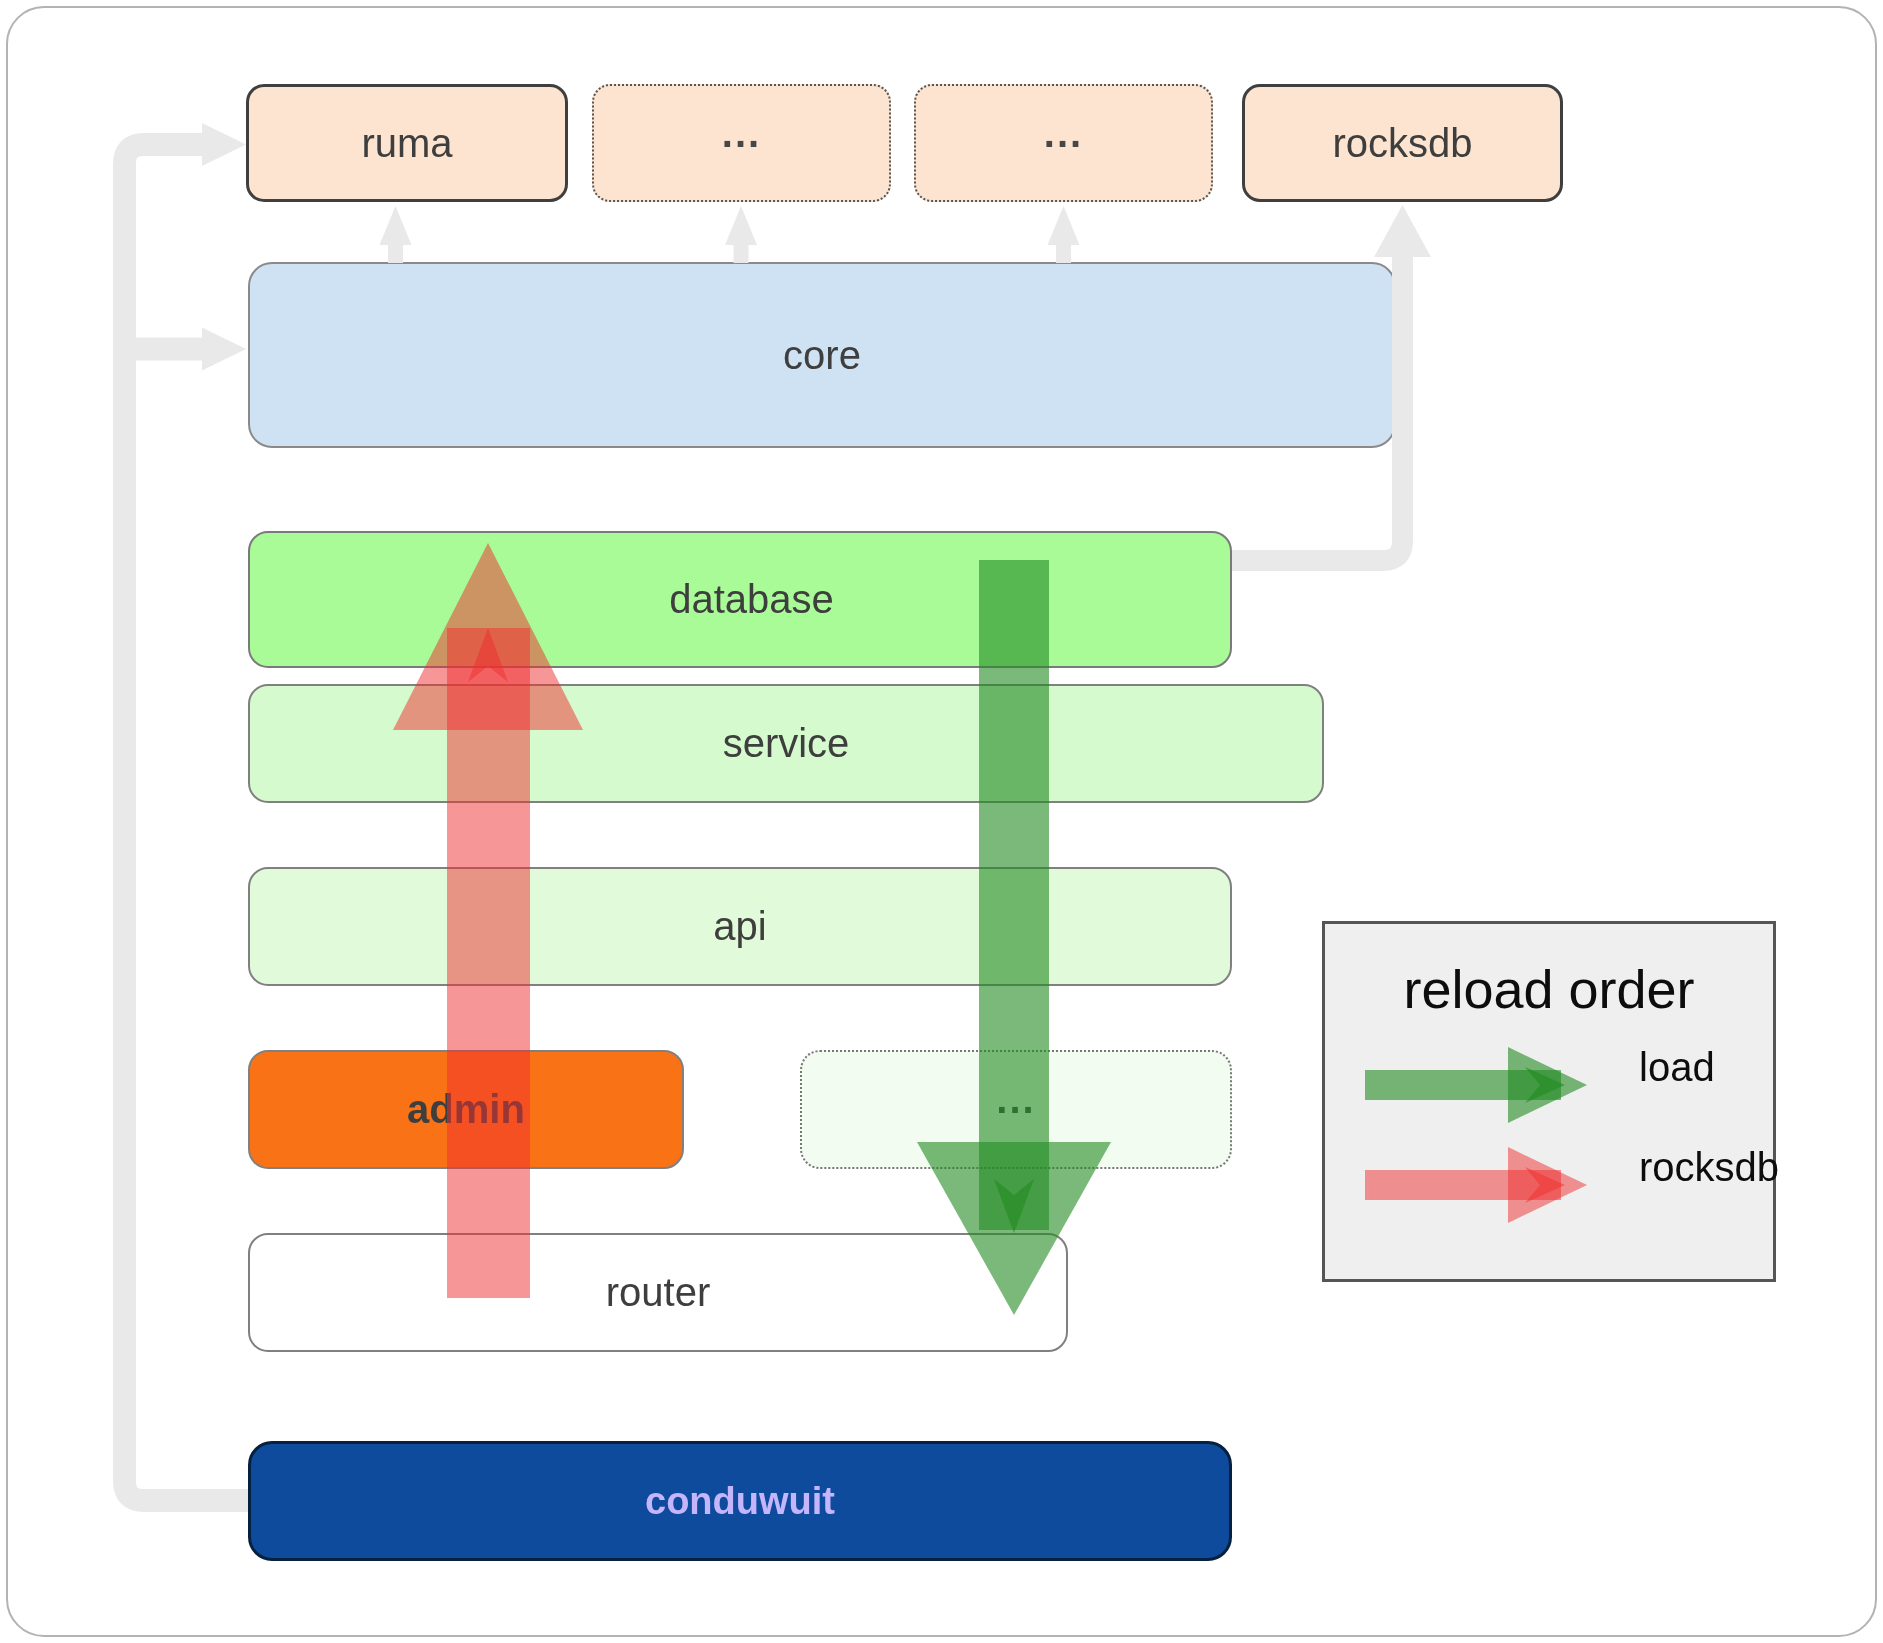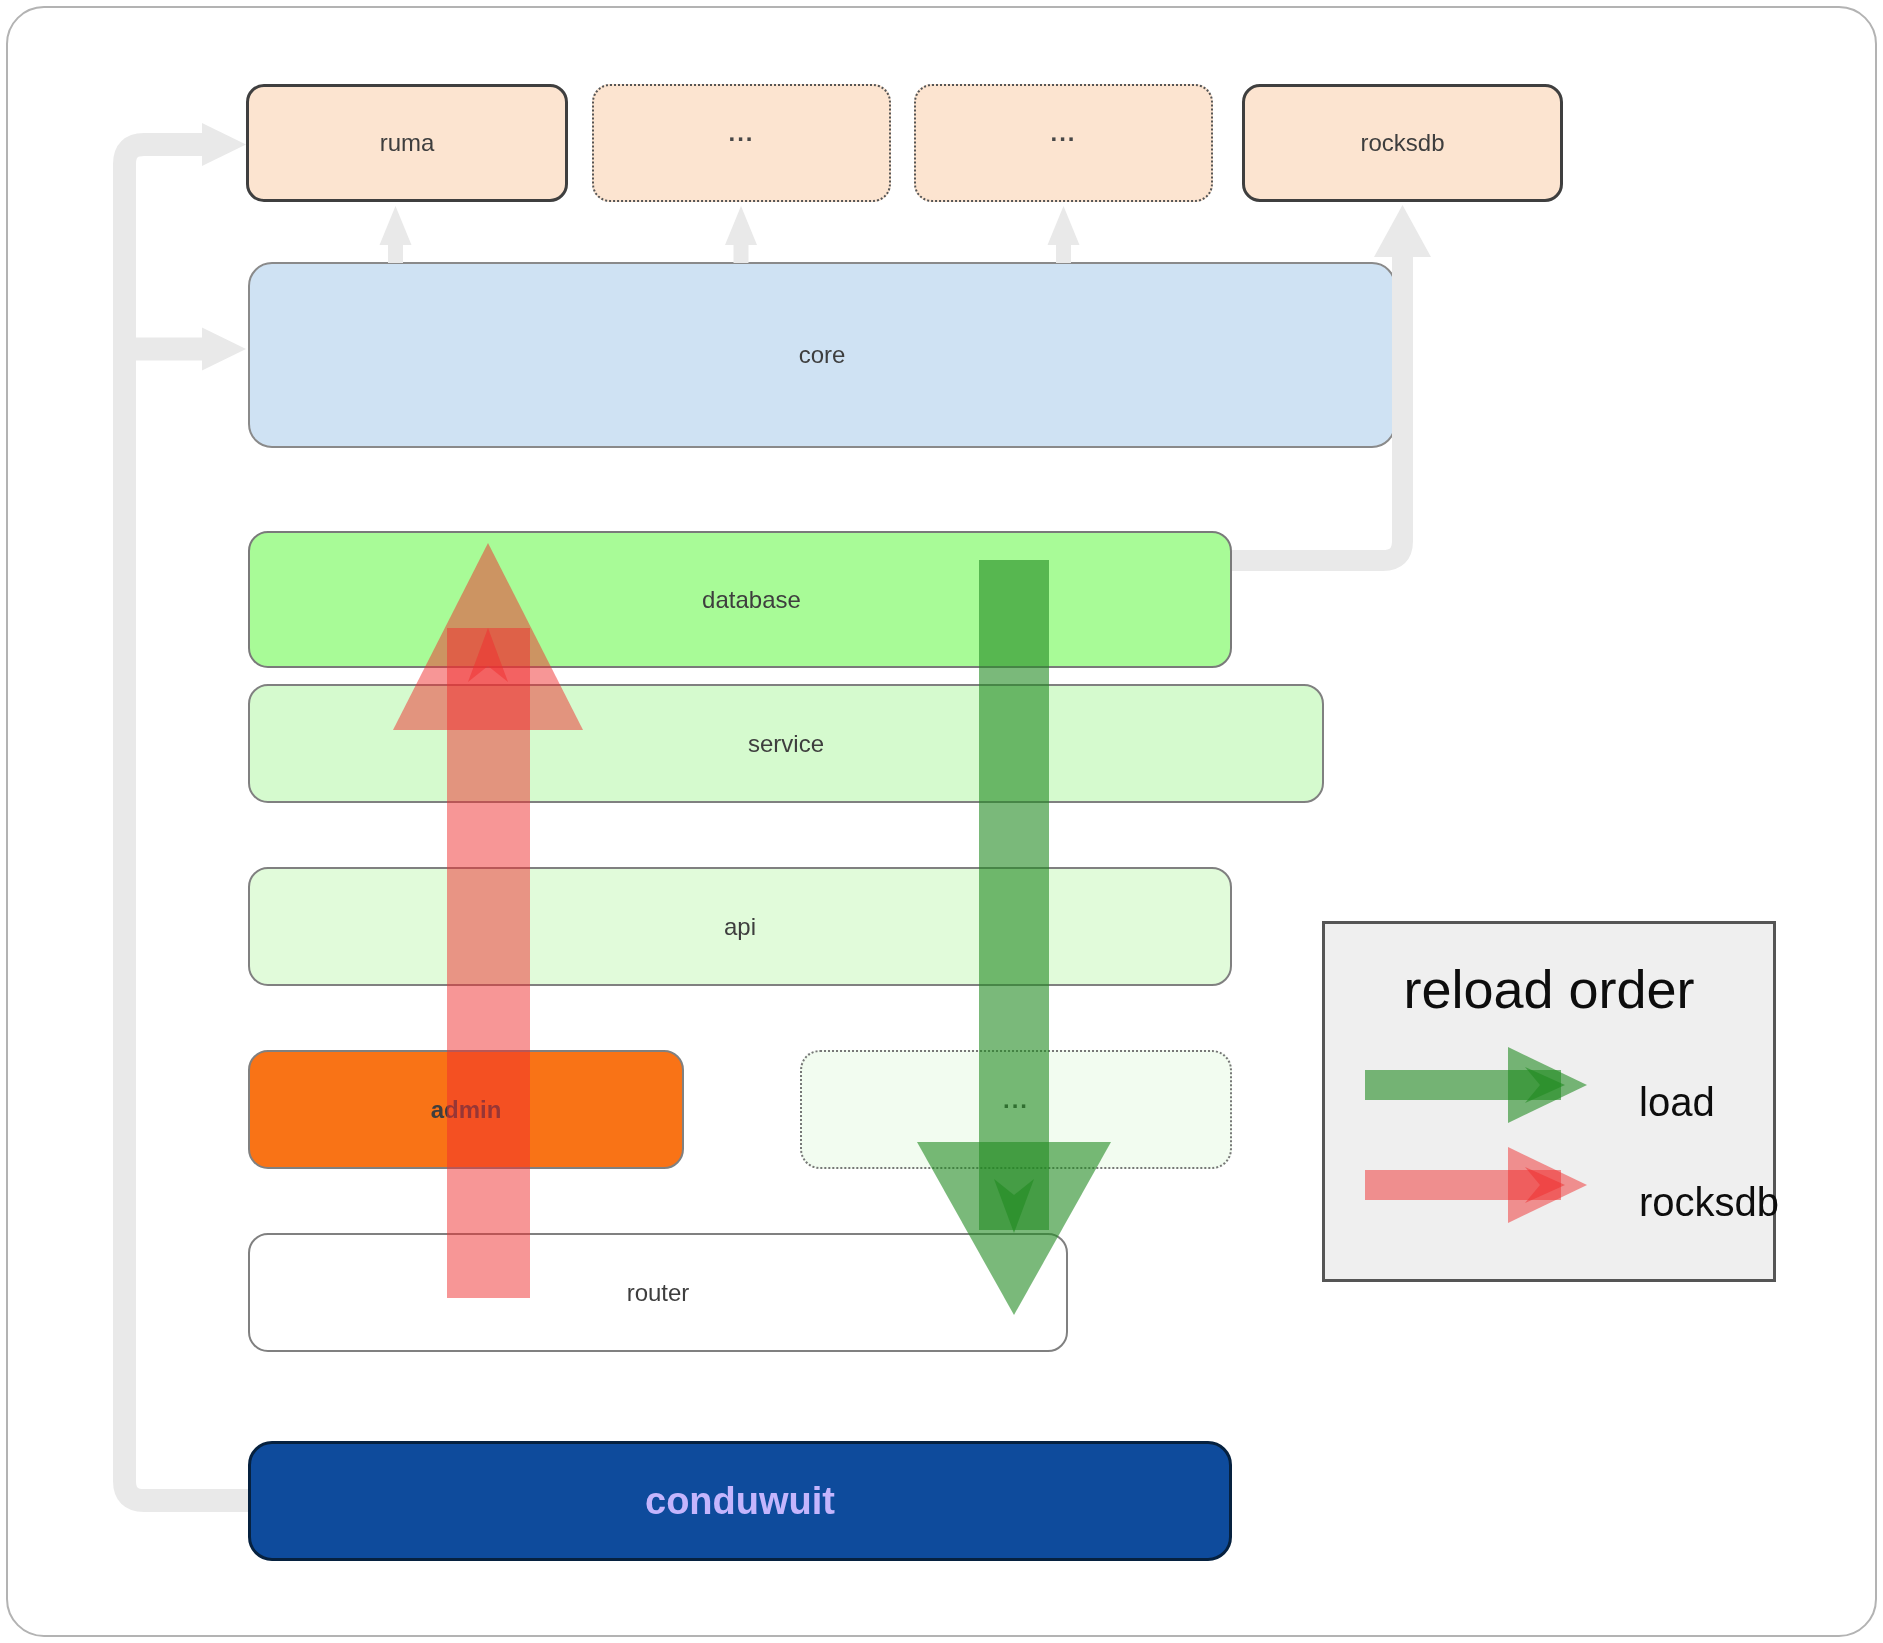--- a/index.html
+++ b/index.html
@@ -6,21 +6,21 @@
   #canvas{
     position:relative;width:1883px;height:1643px;background:#ffffff;overflow:hidden;
     font-family:"Liberation Sans", sans-serif;
   }
   .frame{
     position:absolute;left:6px;top:6px;right:6px;bottom:6px;
     border:2px solid #b3b3b3;border-radius:38px;pointer-events:none;
   }
   .box{
     position:absolute;display:flex;align-items:center;justify-content:center;
-    box-sizing:border-box;font-size:24px;color:#3e3e3e;
+    box-sizing:border-box;font-size:40px;color:#3e3e3e;
     border:2px solid #808080;border-radius:20px;background:#fff;
   }
   .box .lbl{white-space:nowrap;}
   .peach{background:#fce4d0;border:3px solid #3f3f3f;border-radius:18px;}
   .peach-dotted{background:#fce4d0;border:2px dotted #555;border-radius:18px;}
   .dots{transform:translateY(-10px);font-weight:700;letter-spacing:2px;color:#474747;}
   #box-core{background:#cfe2f3;border-color:#8a8a8a;border-radius:24px;}
   #box-database{background:#a8fb97;border-color:#7a7a7a;}
   #box-service{background:#d5face;}
   #box-api{background:#e1fbda;}
@@ -35,21 +35,21 @@
 
   
   #legend{
     position:absolute;left:1322px;top:921px;width:454px;height:361px;
     background:#efefef;border:3px solid #555;box-sizing:border-box;z-index:2;
   }
   #legend-title{
     position:absolute;left:0;right:0;top:34px;text-align:center;
     font-size:54px;color:#0d0d0d;
   }
-  .legend-row{position:absolute;left:40px;display:flex;align-items:flex-end;}
+  .legend-row{position:absolute;left:40px;display:flex;align-items:flex-start;}
   .legend-row svg{display:block;}
   .legend-label{font-size:40px;color:#0d0d0d;margin-left:44px;}
   #legend-row-load{top:121px;}
   #legend-row-unload{top:221px;}
 </style>
 </head>
 <body>
 
 <div id="canvas">
   <div class="frame"></div>

